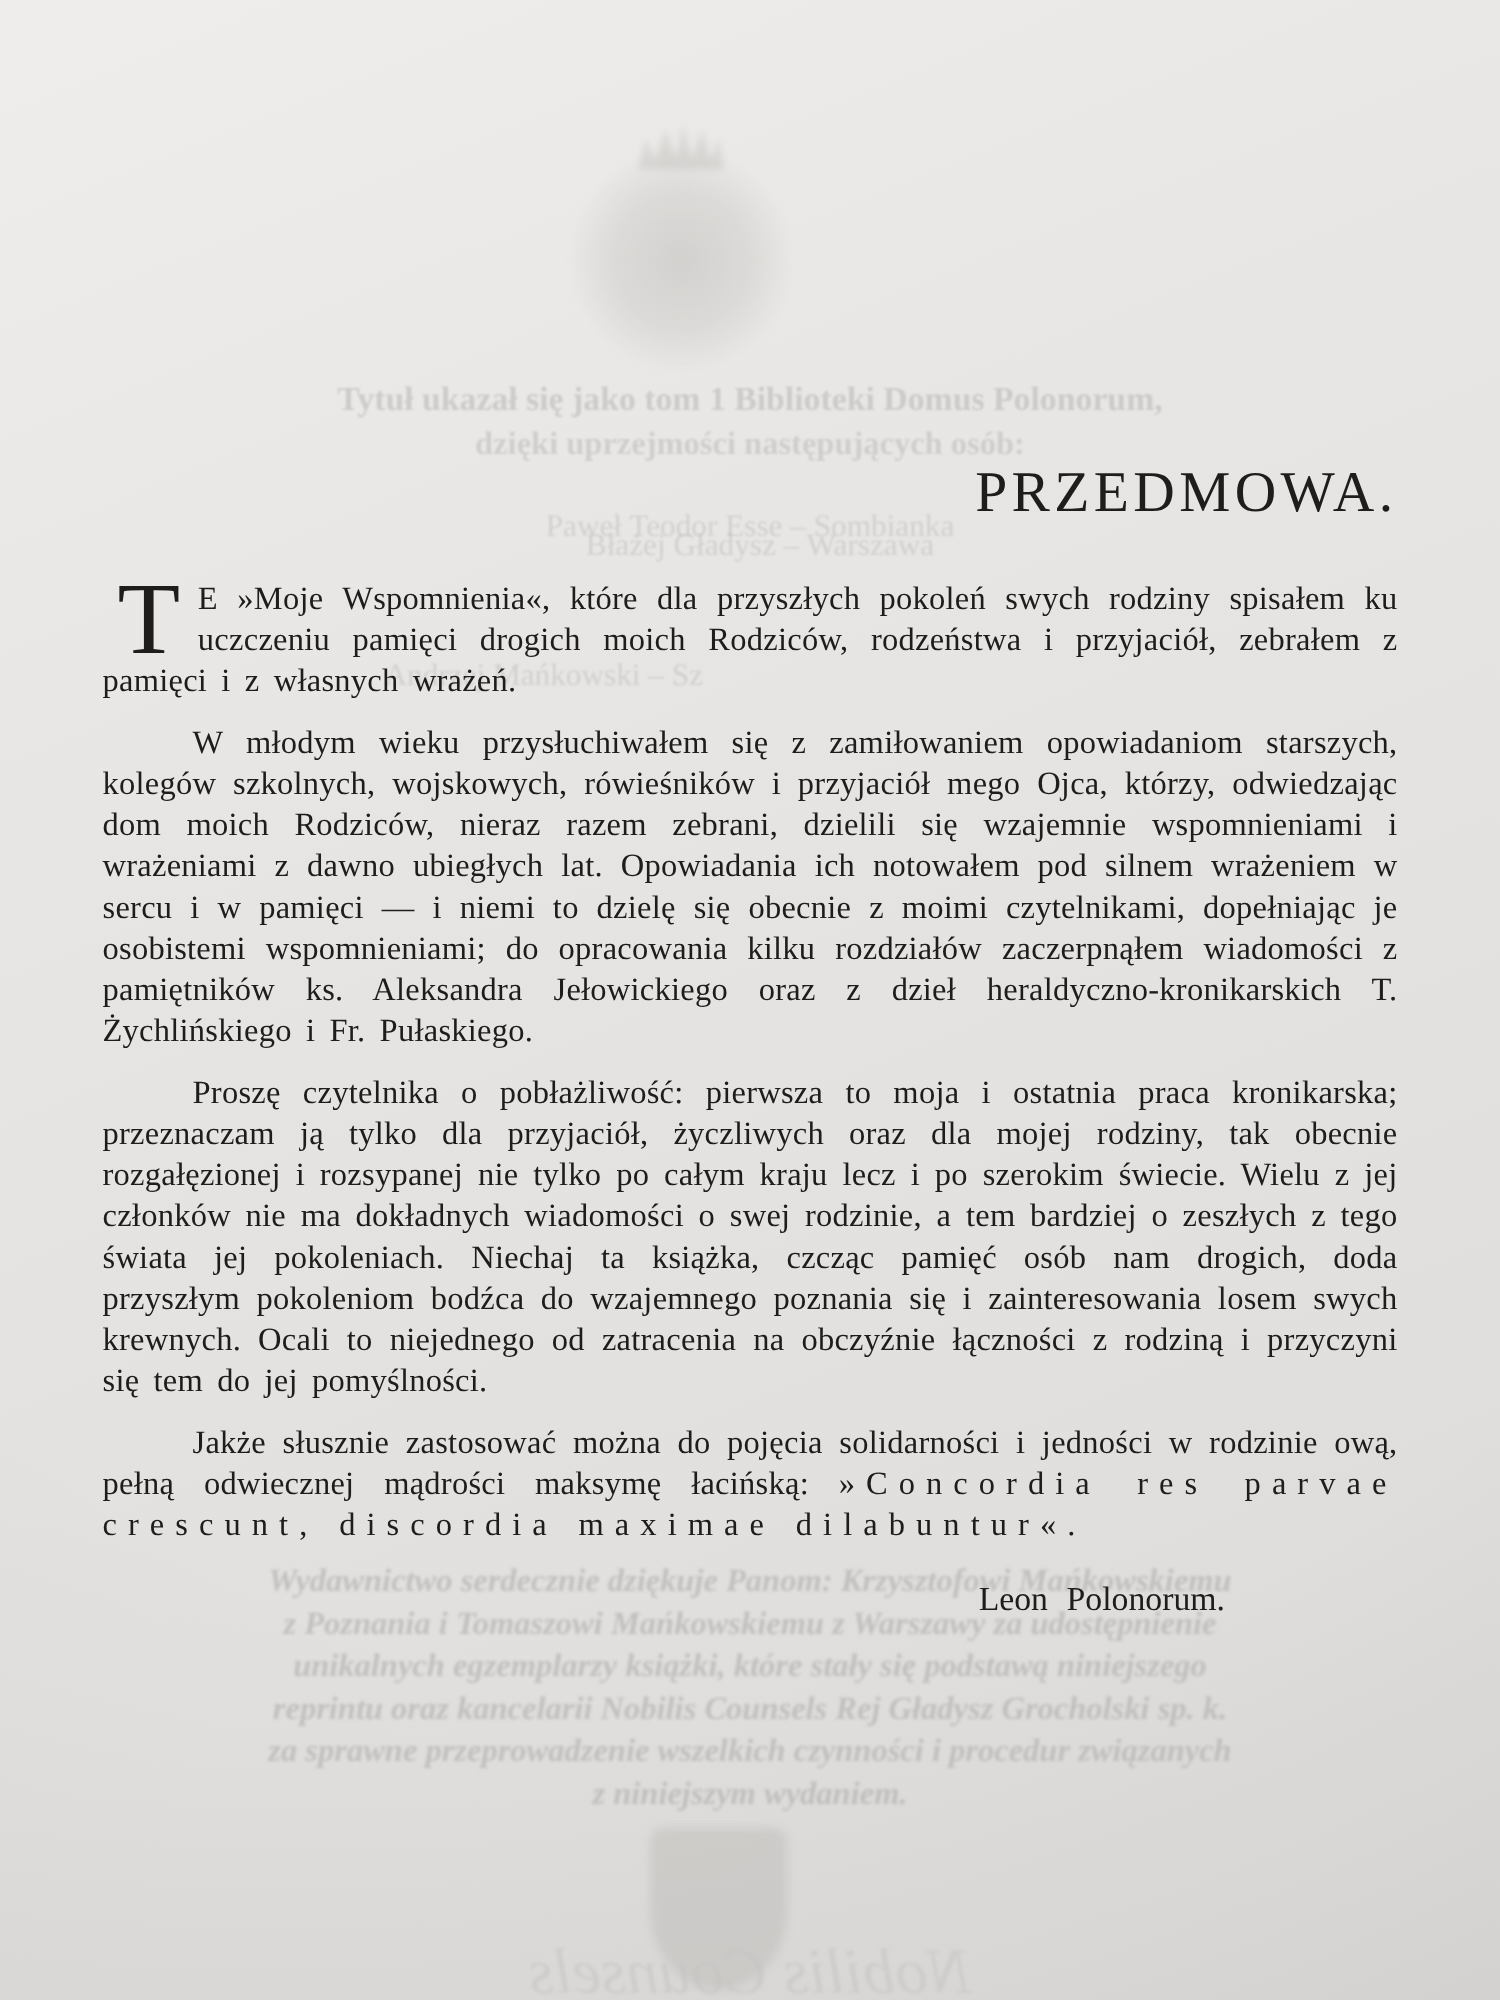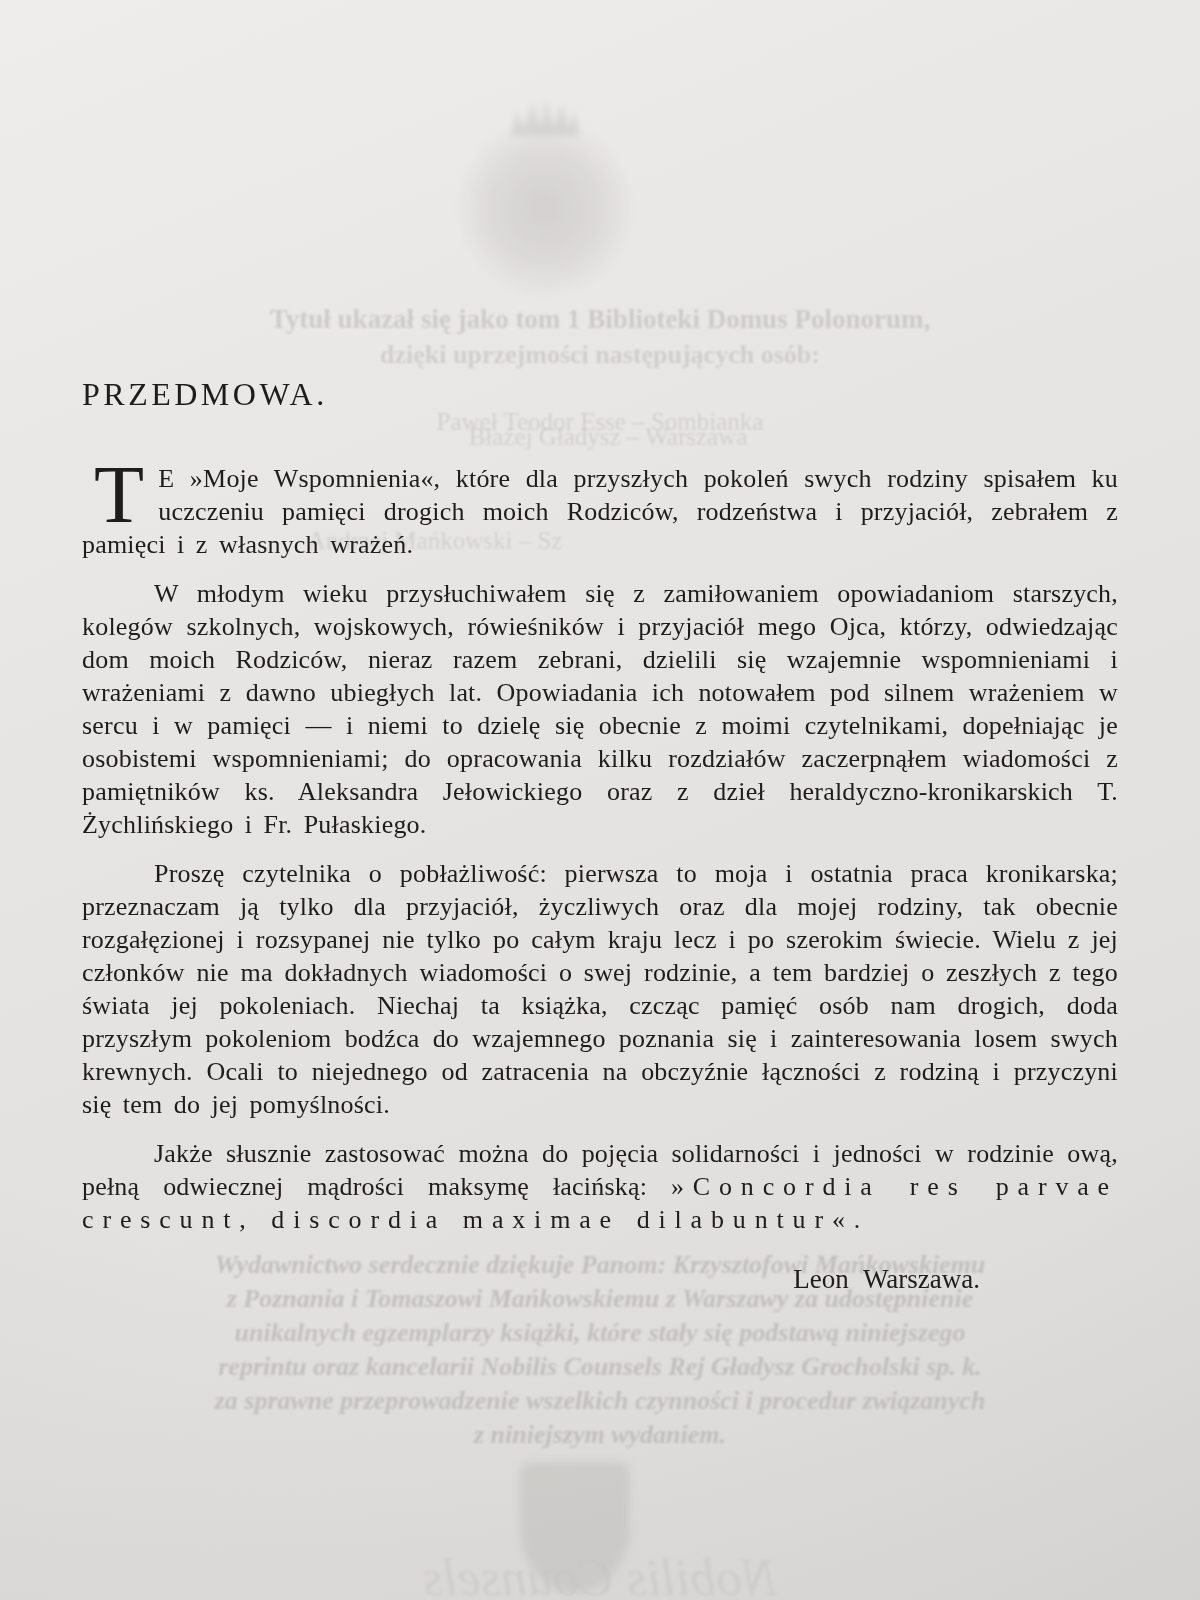--- a/index.html
+++ b/index.html
@@ -61,23 +61,23 @@
     text-align: center; font-size: 52px; font-style: italic;
     color: #c6c4c2; opacity: .55; filter: blur(1.4px);
     transform: scaleX(-1);
     white-space: nowrap;
   }
 
   
   .content { position: absolute; left: 82px; right: 82px; top: 0; }
   .title {
     margin: 374px 0 0 0;
-    font-size: 32px; font-weight: normal;
+    font-size: 46px; font-weight: normal;
     letter-spacing: 3.5px;
-    text-align: left;
+    text-align: right;
     line-height: 40px;
   }
   .body-par {
     margin: 9px 0 0 0;
     font-size: 26px;
     line-height: 33px;
     text-align: justify;
     word-spacing: 0.18em;
     letter-spacing: 0.2px;
   }
@@ -133,16 +133,16 @@
     </p>
 
     <p class="body-par indent">W młodym wieku przysłuchiwałem się z zamiłowaniem opowiadaniom starszych, kolegów szkolnych, wojskowych, rówieśników i przyjaciół mego Ojca, którzy, odwiedzając dom moich Rodziców, nieraz razem zebrani, dzielili się wzajemnie wspomnieniami i wrażeniami z dawno ubiegłych lat. Opowiadania ich notowałem pod silnem wrażeniem w sercu i w pamięci — i niemi to dzielę się obecnie z moimi czytelnikami, dopełniając je osobistemi wspomnieniami; do opracowania kilku rozdziałów zaczerpnąłem wiadomości z pamiętników ks. Aleksandra Jełowickiego oraz z dzieł heraldyczno-kronikarskich T. Żychlińskiego i Fr. Pułaskiego.</p>
 
     <p class="body-par indent">Proszę czytelnika o pobłażliwość: pierwsza to moja i ostatnia praca kronikarska; przeznaczam ją tylko dla przyjaciół, życzliwych oraz dla mojej rodziny, tak obecnie rozgałęzionej i rozsypanej nie tylko po całym kraju lecz i po szerokim świecie. Wielu z jej członków nie ma dokładnych wiadomości o swej rodzinie, a tem bardziej o zeszłych z tego świata jej pokoleniach. Niechaj ta książka, czcząc pamięć osób nam drogich, doda przyszłym pokoleniom bodźca do wzajemnego poznania się i zainteresowania losem swych krewnych. Ocali to niejednego od zatracenia na obczyźnie łączności z rodziną i przyczyni się tem do jej pomyślności.</p>
 
     <p class="body-par indent">
       <span>Jakże słusznie zastosować można do pojęcia solidarności i jedności w rodzinie ową, pełną odwiecznej mądrości maksymę łacińską: </span><span class="latin">»Concordia res parvae crescunt, discordia maximae dilabuntur«.</span>
     </p>
 
-    <div class="signature">Leon Warszawa.</div>
+    <div class="signature">Leon Polonorum.</div>
   </div>
 
 </div>
 
 </body></html>

